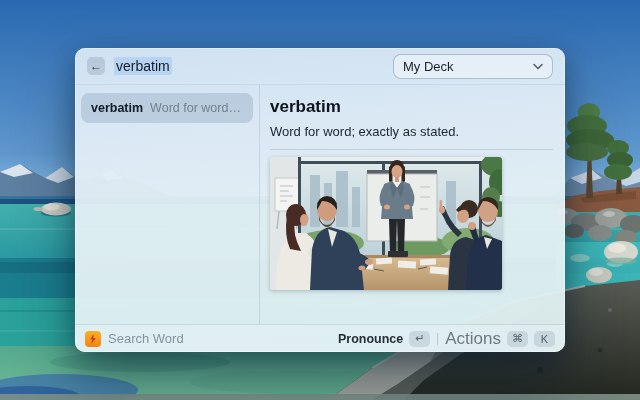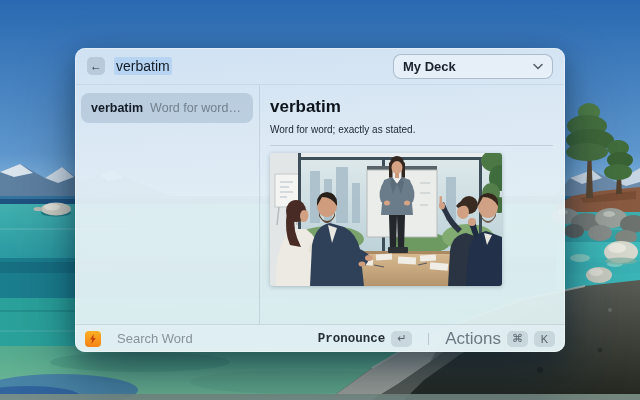--- a/index.html
+++ b/index.html
@@ -18,48 +18,48 @@
     border-bottom:1px solid rgba(40,60,85,.08);}
   .back-btn{width:18px;height:18px;border:none;border-radius:5px;cursor:pointer;
     background:rgba(95,115,135,.22);color:#2a3440;font-size:12px;line-height:18px;
     display:flex;align-items:center;justify-content:center;padding:0;
     font-family:"Liberation Sans",sans-serif;}
   .search-area{flex:1;margin-left:9px;font-size:14px;font-weight:500;color:#141c26;white-space:nowrap;}
   .search-area .sel{background:#b7d5f2;border-radius:2px;padding:1px 2px;}
   .deck-dd{display:flex;align-items:center;gap:8px;height:25px;width:160px;box-sizing:border-box;
     padding:0 9px;border-radius:8px;cursor:pointer;
     background:rgba(255,255,255,.40);border:1px solid rgba(105,125,150,.45);}
-  .deck-dd .lbl{flex:1;font-size:13px;font-weight:700;color:#18212c;}
+  .deck-dd .lbl{flex:1;font-size:13px;font-weight:400;color:#18212c;}
   .deck-dd svg{flex:0 0 auto;}
 
   .content{flex:1;display:flex;min-height:0;}
   .sidebar{width:185px;flex:0 0 185px;box-sizing:border-box;padding:8px 6px;
     border-right:1px solid rgba(40,60,85,.12);}
   .side-item{display:flex;align-items:baseline;gap:7px;box-sizing:border-box;
     padding:8px 10px;border-radius:8px;background:rgba(118,150,176,.30);cursor:pointer;
     overflow:hidden;white-space:nowrap;}
   .side-item .word{font-size:12.5px;font-weight:700;color:#141c26;}
   .side-item .preview{font-size:12.5px;color:#74818e;overflow:hidden;text-overflow:ellipsis;flex:1;}
 
   .detail{flex:1;box-sizing:border-box;padding:10px 12px 0 10px;min-width:0;}
   .detail h1{margin:2px 0 0 0;font-size:17px;font-weight:700;color:#0e141b;}
-  .definition{margin:7px 0 0 0;font-size:10px;color:#1c2530;}
+  .definition{margin:7px 0 0 0;font-size:13px;color:#1c2530;}
   .detail hr{border:none;border-top:1px solid rgba(40,60,85,.15);margin:10px 0 7px 0;}
   .photo{width:232px;height:133px;border-radius:3px;overflow:hidden;
     box-shadow:0 1px 4px rgba(10,30,50,.25);}
   .photo svg{display:block;}
   .quote{margin:18px 0 0 0;font-size:13px;font-style:italic;font-weight:600;color:#161f29;}
 
-  .footer{height:27px;flex:0 0 27px;display:flex;align-items:center;gap:16px;
+  .footer{height:27px;flex:0 0 27px;display:flex;align-items:center;gap:7px;
     padding:0 10px;border-top:1px solid rgba(40,60,85,.13);
     background:rgba(230,240,245,.55);border-radius:0 0 10px 10px;}
   .app-icon{width:16px;height:16px;flex:0 0 16px;}
   .app-name{font-size:13px;color:#87929d;flex:1;}
   .f-act{display:flex;align-items:center;gap:6px;cursor:pointer;}
-  .f-act .primary{font-size:12.5px;font-weight:700;color:#262e37;font-family:Liberation Mono, monospace;}
+  .f-act .primary{font-size:12.5px;font-weight:700;color:#262e37;}
   .f-act .secondary{font-size:17px;color:#6d7882;}
   .key{display:inline-flex;align-items:center;justify-content:center;min-width:13px;height:16px;
     padding:0 4px;border-radius:5px;background:rgba(80,100,120,.16);
     font-size:11px;color:#57626c;}
   .fdiv{width:1px;height:12px;background:rgba(80,100,120,.28);}
 </style>
 </head>
 <body>
 
 <div class="stage">

